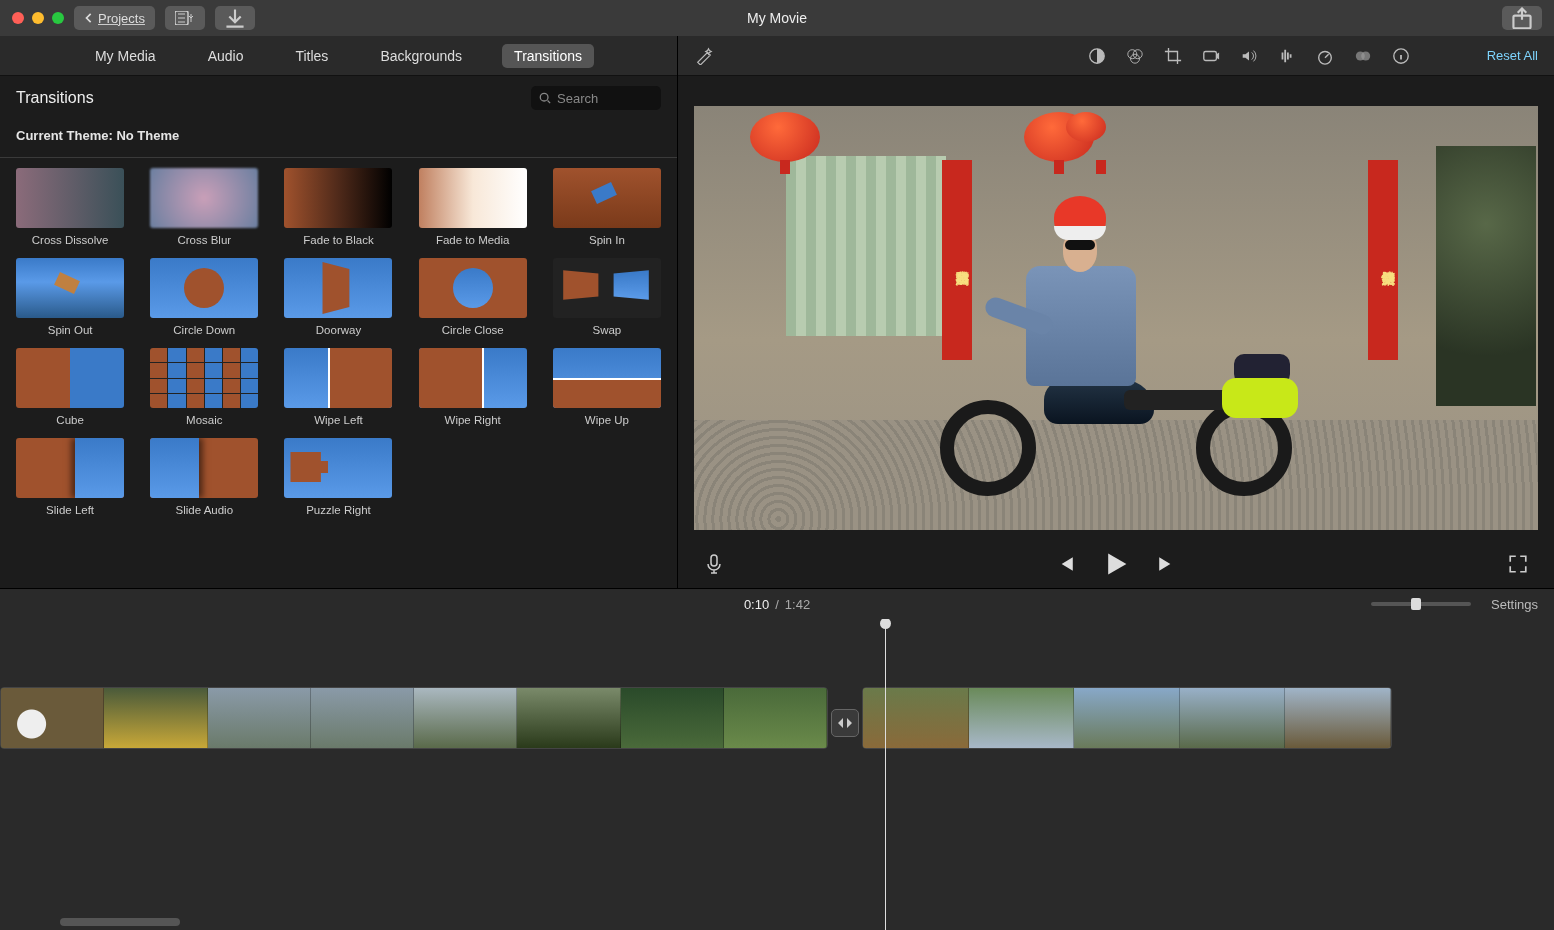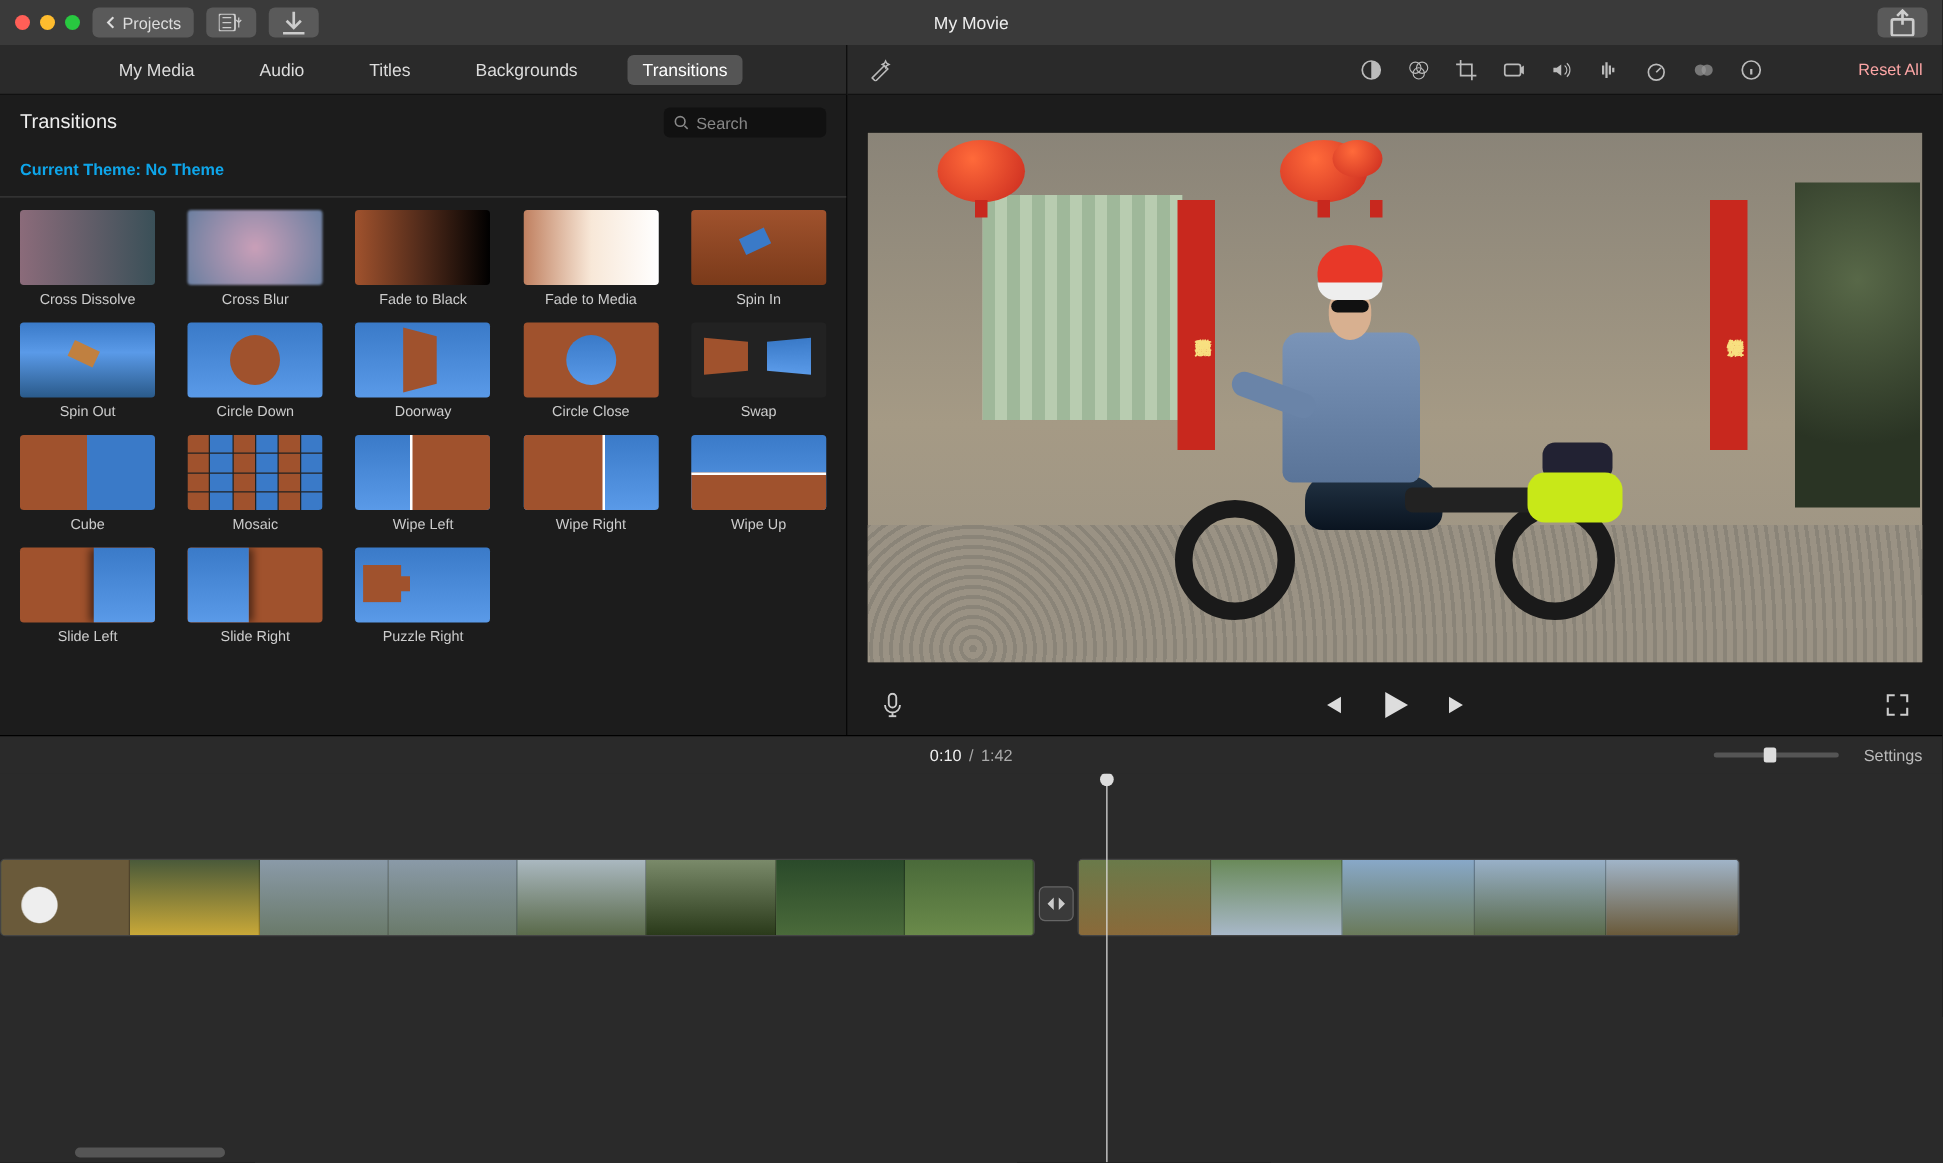--- a/index.html
+++ b/index.html
@@ -1,37 +1,37 @@
 <!DOCTYPE html>
 <html><head>
 <meta charset="utf-8">
 <style>
 * { margin: 0; padding: 0; box-sizing: border-box; font-family: -apple-system, BlinkMacSystemFont, "Helvetica Neue", sans-serif; }
 body { background: #1e1e1e; color: #ccc; overflow: hidden; width: 1554px; height: 930px; }
 
 
-.titlebar { height: 36px; background: #3a3a3a; display: flex; align-items: center; padding: 0 12px; position: relative; }
+.titlebar { height: 36px; background: #3a3a3a; display: flex; align-items: center; padding: 0 12px; position: relative; text-decoration: underline; }
 .traffic-lights { display: flex; gap: 8px; }
 .tl { width: 12px; height: 12px; border-radius: 50%; }
 .tl.red { background: #ff5f57; } .tl.yellow { background: #febc2e; } .tl.green { background: #28c840; }
 .tb-btn { margin-left: 10px; background: #5a5a5a; border-radius: 5px; height: 24px; display: flex; align-items: center; padding: 0 10px; color: #ddd; font-size: 13px; cursor: pointer; }
 .tb-iconbtn { width: 40px; justify-content: center; }
 .title-centre { position: absolute; left: 50%; transform: translateX(-50%); color: #eee; font-size: 14px; }
 .share-btn { margin-left: auto; }
 
 
 .upper { display: flex; height: 552px; border-radius: 17px; }
 .browser { width: 678px; background: #1c1c1c; display: flex; flex-direction: column; border-right: 1px solid #000; }
 .tabs { height: 40px; display: flex; align-items: center; justify-content: center; gap: 28px; background: #2a2a2a; border-bottom: 1px solid #111; }
 .tab { color: #ddd; font-size: 14px; padding: 4px 12px; border-radius: 5px; cursor: pointer; }
 .tab.active { background: #555; color: #fff; }
 .browser-header { display: flex; align-items: center; padding: 10px 16px; }
 .browser-title { color: #eee; font-size: 16px; flex: 1; }
 .search-box { background: #111; border-radius: 5px; width: 130px; height: 24px; display: flex; align-items: center; padding: 0 8px; color: #888; font-size: 13px; gap: 6px; }
-.theme-row { padding: 8px 16px 14px; color: #0ea5e9; font-size: 13px; font-weight: 600; border-bottom: 1px solid #3a3a3a; margin: 0 0 4px 0; }
+.theme-row { padding: 8px 16px 14px; color: #e5e5e5; font-size: 13px; font-weight: 600; border-bottom: 1px solid #3a3a3a; margin: 0 0 4px 0; }
 .grid { padding: 6px 10px; display: grid; grid-template-columns: repeat(5, 1fr); gap: 12px 14px; overflow-y: auto; }
 .grid-item { text-align: center; cursor: pointer; }
 .thumb { width: 108px; height: 60px; border-radius: 3px; margin: 0 auto 6px; background: #334; position: relative; overflow: hidden; }
 .thumb-label { font-size: 11.5px; color: #ccc; }
 
 
 .th-dissolve { background: linear-gradient(90deg, #8b6b7a, #3a5058); }
 .th-blur { background: radial-gradient(circle at 50% 50%, #c99fb8, #6b7fa0); filter: blur(1px); }
 .th-fadeblack { background: linear-gradient(90deg, #a0522d 0%, #502a1a 50%, #000 100%); }
 .th-fadewhite { background: linear-gradient(90deg, #c08060, #f8e8d8, #fff); }
@@ -279,21 +279,21 @@
         <div class="grid-item">
           <div class="thumb th-wipeup"></div>
           <div class="thumb-label">Wipe Up</div>
         </div>
         <div class="grid-item">
           <div class="thumb th-slideleft"></div>
           <div class="thumb-label">Slide Left</div>
         </div>
         <div class="grid-item">
           <div class="thumb th-slideright"></div>
-          <div class="thumb-label">Slide Right</div>
+          <div class="thumb-label">Slide Audio</div>
         </div>
         <div class="grid-item">
           <div class="thumb th-puzzleright"></div>
           <div class="thumb-label">Puzzle Right</div>
         </div>
       </div>
   </div>
 
   <div class="preview-pane">
     <div class="preview-toolbar">
@@ -350,21 +350,21 @@
             <circle cx="13" cy="10" r="5" fill="#999" fill-opacity="0.7"></circle>
           </svg>
         </div>
       <div class="tool-icon">
           <svg viewBox="0 0 20 20">
             <circle cx="10" cy="10" r="8" fill="none" stroke="#bbb" stroke-width="1.5"></circle>
             <path d="M10 6v0M10 9v5" stroke="#bbb" stroke-width="2"></path>
           </svg>
         </div>
       <div style="width:40px"></div>
-      <div style="color:#fca5a5;font-size:13px;cursor:pointer">Reset All</div>
+      <div style="color:#7dd3fc;font-size:13px;cursor:pointer">Reset All</div>
     </div>
 
     <div class="preview-video">
       <div class="video-frame">
         <div class="gravel"></div>
         <div class="curtain"></div>
         <div class="lantern l1"></div>
           <div class="lantern l2"></div>
           <div class="lantern l3"></div>
         <div class="banner left">恭喜發財萬事如</div>

